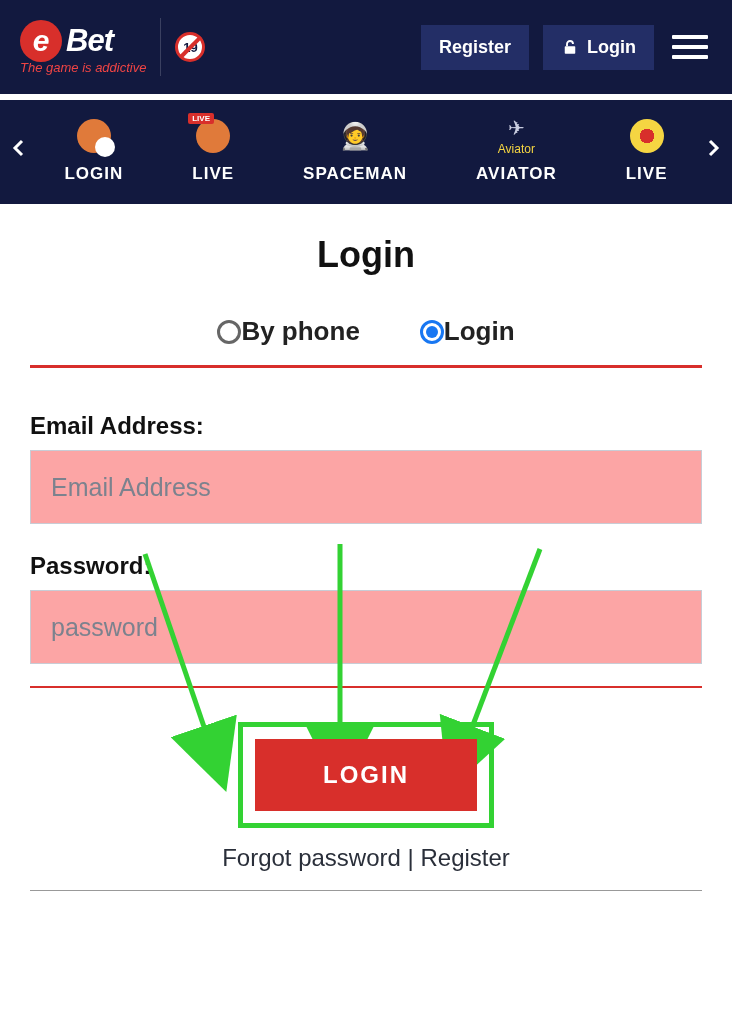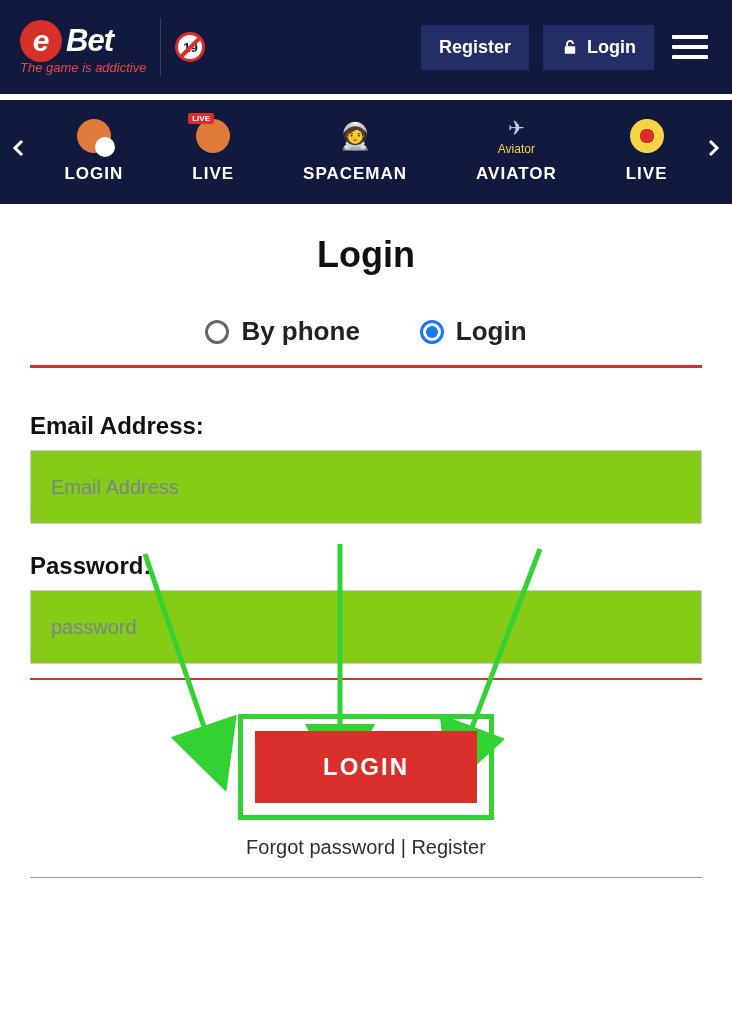--- a/index.html
+++ b/index.html
@@ -62,43 +62,43 @@
   .ball-sports::after{content:""; position:absolute; width:20px; height:20px; background:#fff; border-radius:50%; bottom:-4px; right:-4px;}
   .ball-live { width:34px; height:34px; border-radius:50%; background:#e07a3a; position:relative;}
   .live-tag { position:absolute; top:-6px; left:-8px; background:#d82f2b; color:#fff; font-size:8px; font-weight:700; padding:1px 4px; border-radius:2px;}
   .spaceman-ico { width:34px; height:34px; display:flex; align-items:center; justify-content:center; color:#c9cde0; font-size:26px;}
   .aviator-ico { color:#f5d542; font-size:12px; display:flex; flex-direction:column; align-items:center; gap:2px;}
   .aviator-ico .wings{ font-size:20px; color:#c9cde0;}
 
   .page { padding: 30px 30px 10px; position: relative; }
   .page-title { text-align: center; font-size: 36px; font-weight: 800; color: #111; margin-bottom: 40px;}
   .tabs { display: flex; justify-content: center; gap: 60px; padding-bottom: 18px; border-bottom: 3px solid #d82f2b;}
-  .tab { display: flex; align-items: center; gap: 12px; cursor: pointer;}
+  .tab { display: flex; align-items: center; cursor: pointer;}
   .radio { width: 24px; height: 24px; border: 3px solid #666; border-radius: 50%; position: relative;}
   .radio.active { border-color: #1877f2; }
   .radio.active::after { content:""; position:absolute; inset:3px; border-radius:50%; background:#1877f2;}
   .tab-label { font-size: 26px; font-weight: 700; color: #222;}
 
-  .form { margin-top: 44px; border-bottom: 2px solid #d82f2b; padding-bottom: 14px;}
+  .form { margin-top: 44px; border-bottom: 2px solid #d82f2b; padding-bottom: 22px;}
   .field { margin-bottom: 28px; }
   .field-label { font-size: 24px; font-weight: 800; color: #111; margin-bottom: 10px;}
   .field-input {
-    width: 100%; height: 74px; border: 1px solid #c8ccd5; background: #84cc16;
-    font-size: 20px; padding: 0 20px; color: #333;
+    width: 100%; height: 74px; border: 1px solid #c8ccd5; background: #fca5a5;
+    font-size: 25px; padding: 0 20px; color: #333;
   }
   .field-input::placeholder { color: #7c828e; }
 
   .login-wrap { display:flex; justify-content:center; margin-top: 34px; position:relative;}
   .login-box { border: 5px solid #33d233; padding: 12px; }
   .login-btn {
     background: #d82f2b; color:#fff; border:none;
     font-size: 24px; font-weight: 800; letter-spacing: 2px;
     padding: 22px 68px; cursor:pointer;
   }
-  .links { text-align:center; margin-top: 16px; font-size: 20px; color:#2a2f3a;}
+  .links { text-align:center; margin-top: 16px; font-size: 24px; color:#2a2f3a;}
   .links span { cursor:pointer; }
   .bottom-line { border-top:1px solid #999; margin-top:18px;}
 
   .arrows-svg { position:absolute; left:0; top:0; pointer-events:none; }
 </style>
 </head>
 <body>
 
 <div class="header">
   <div class="logo-wrap">

